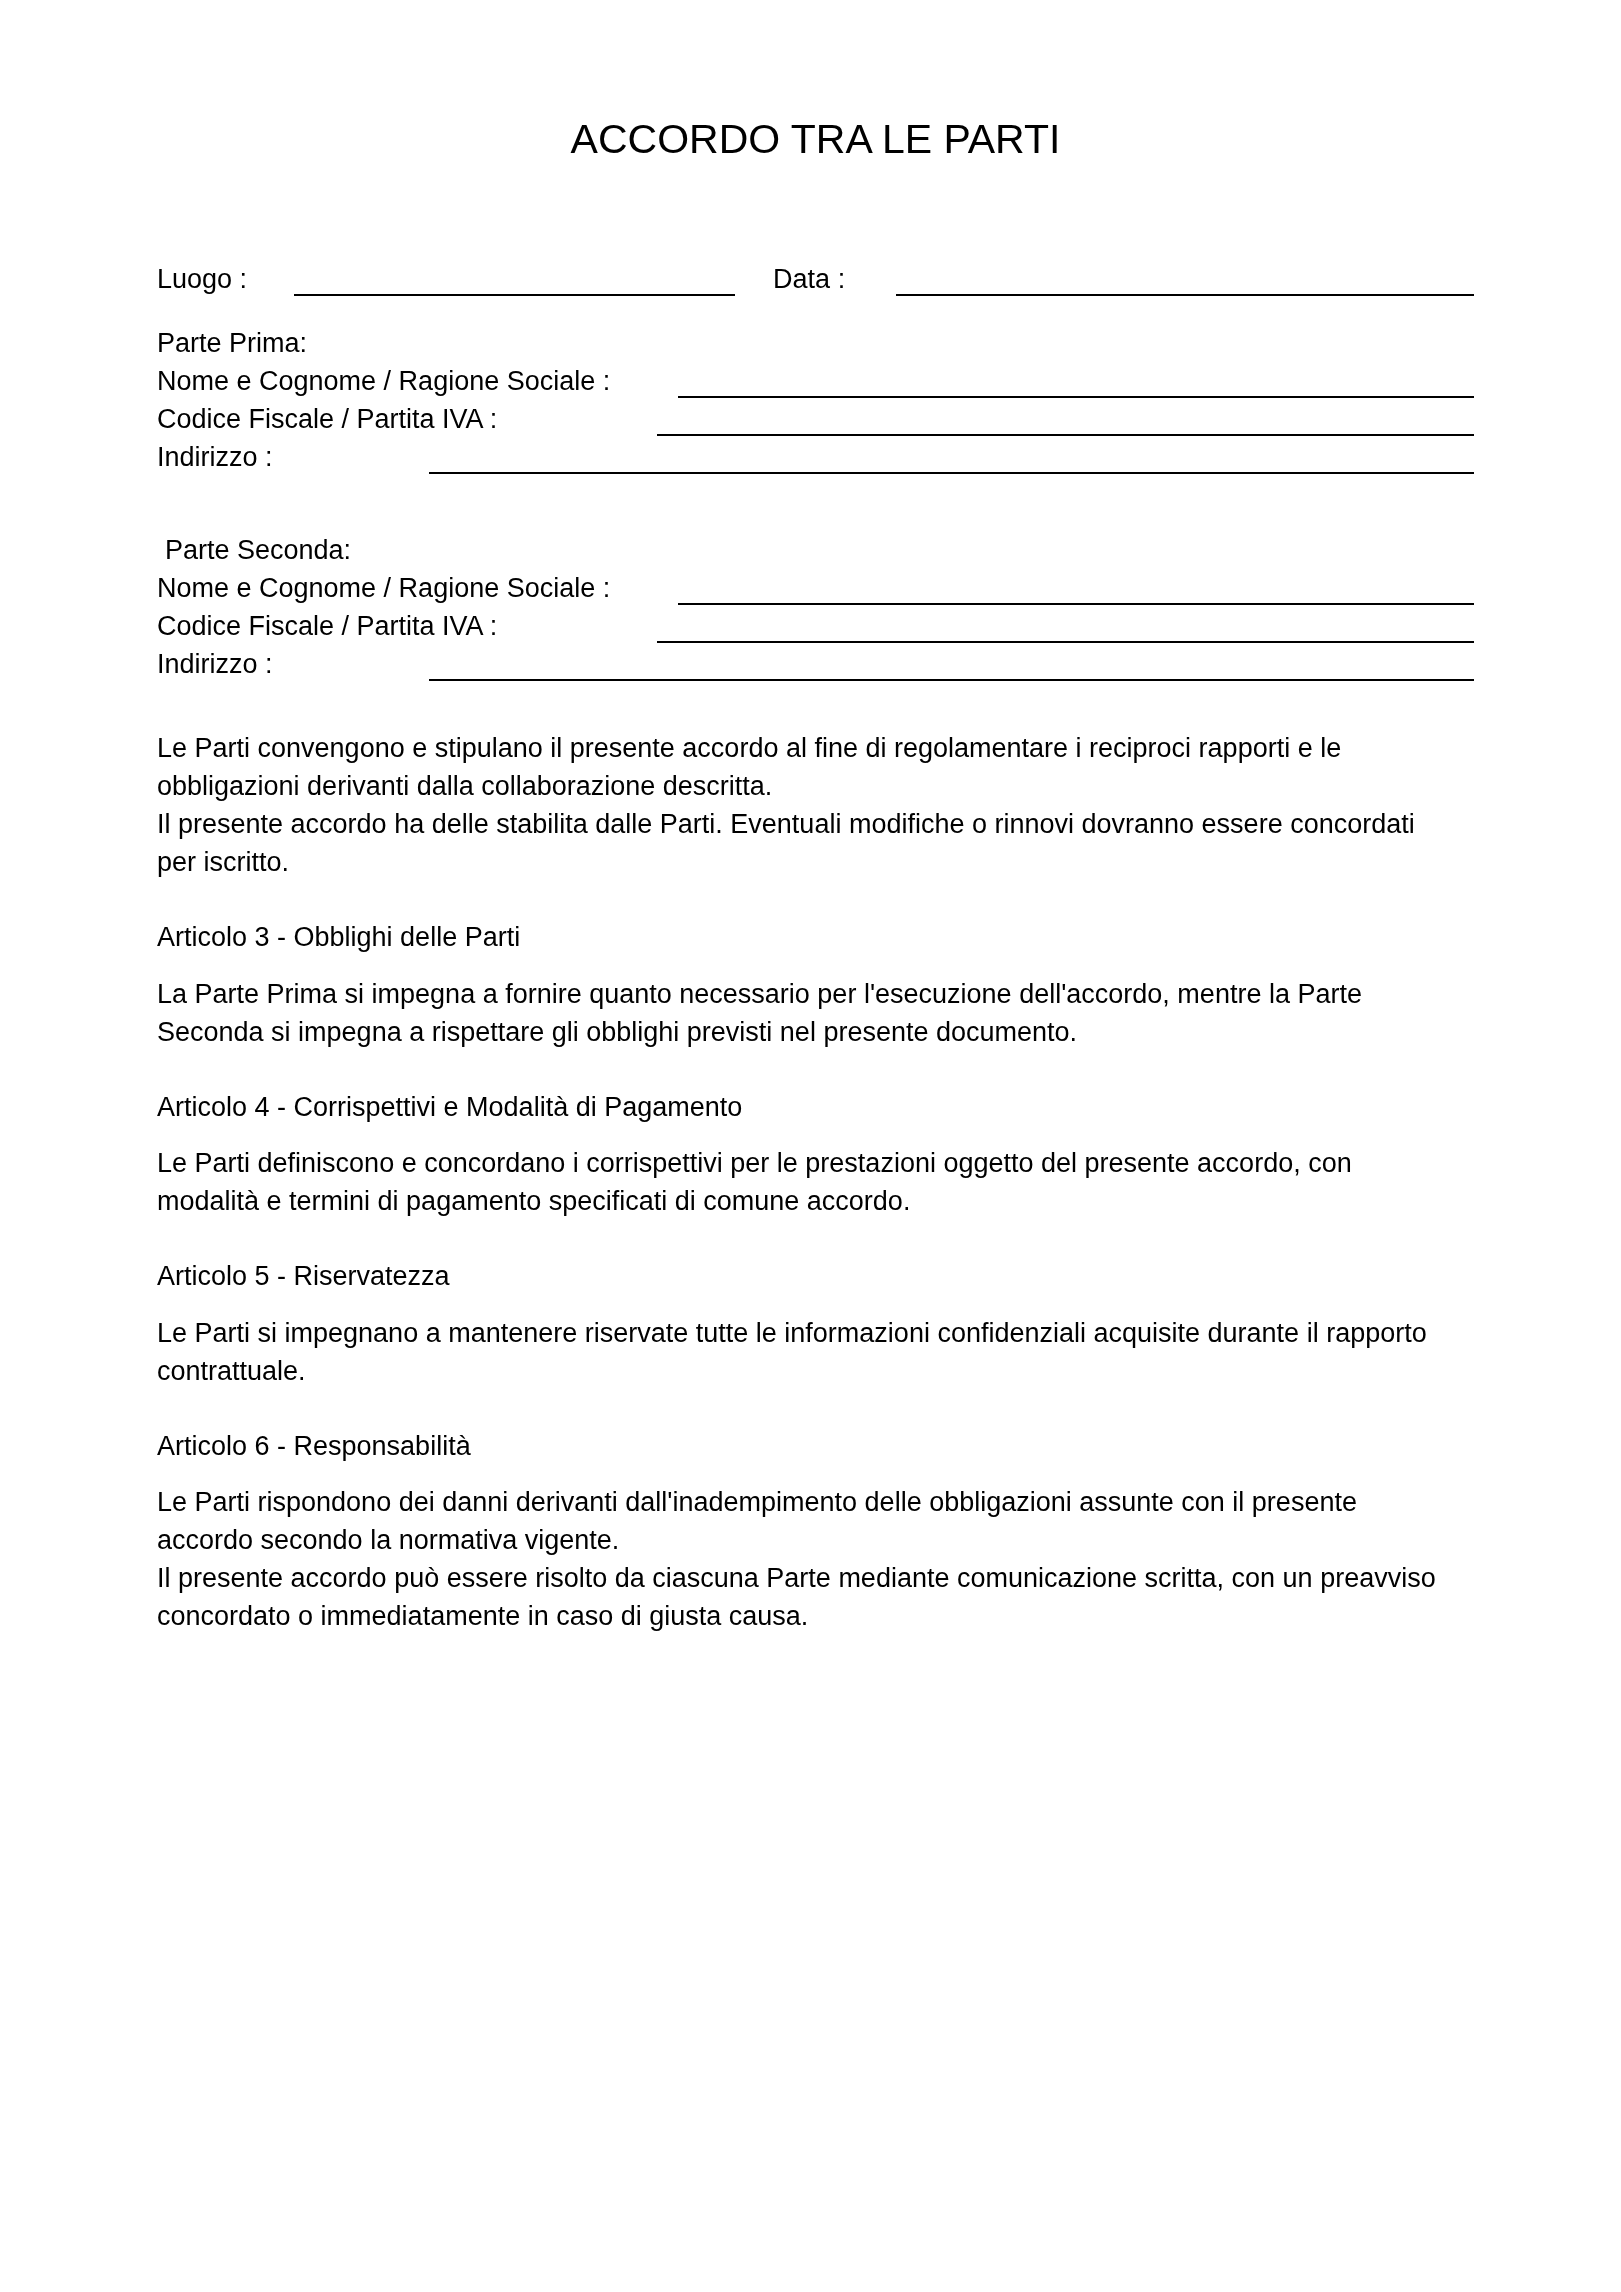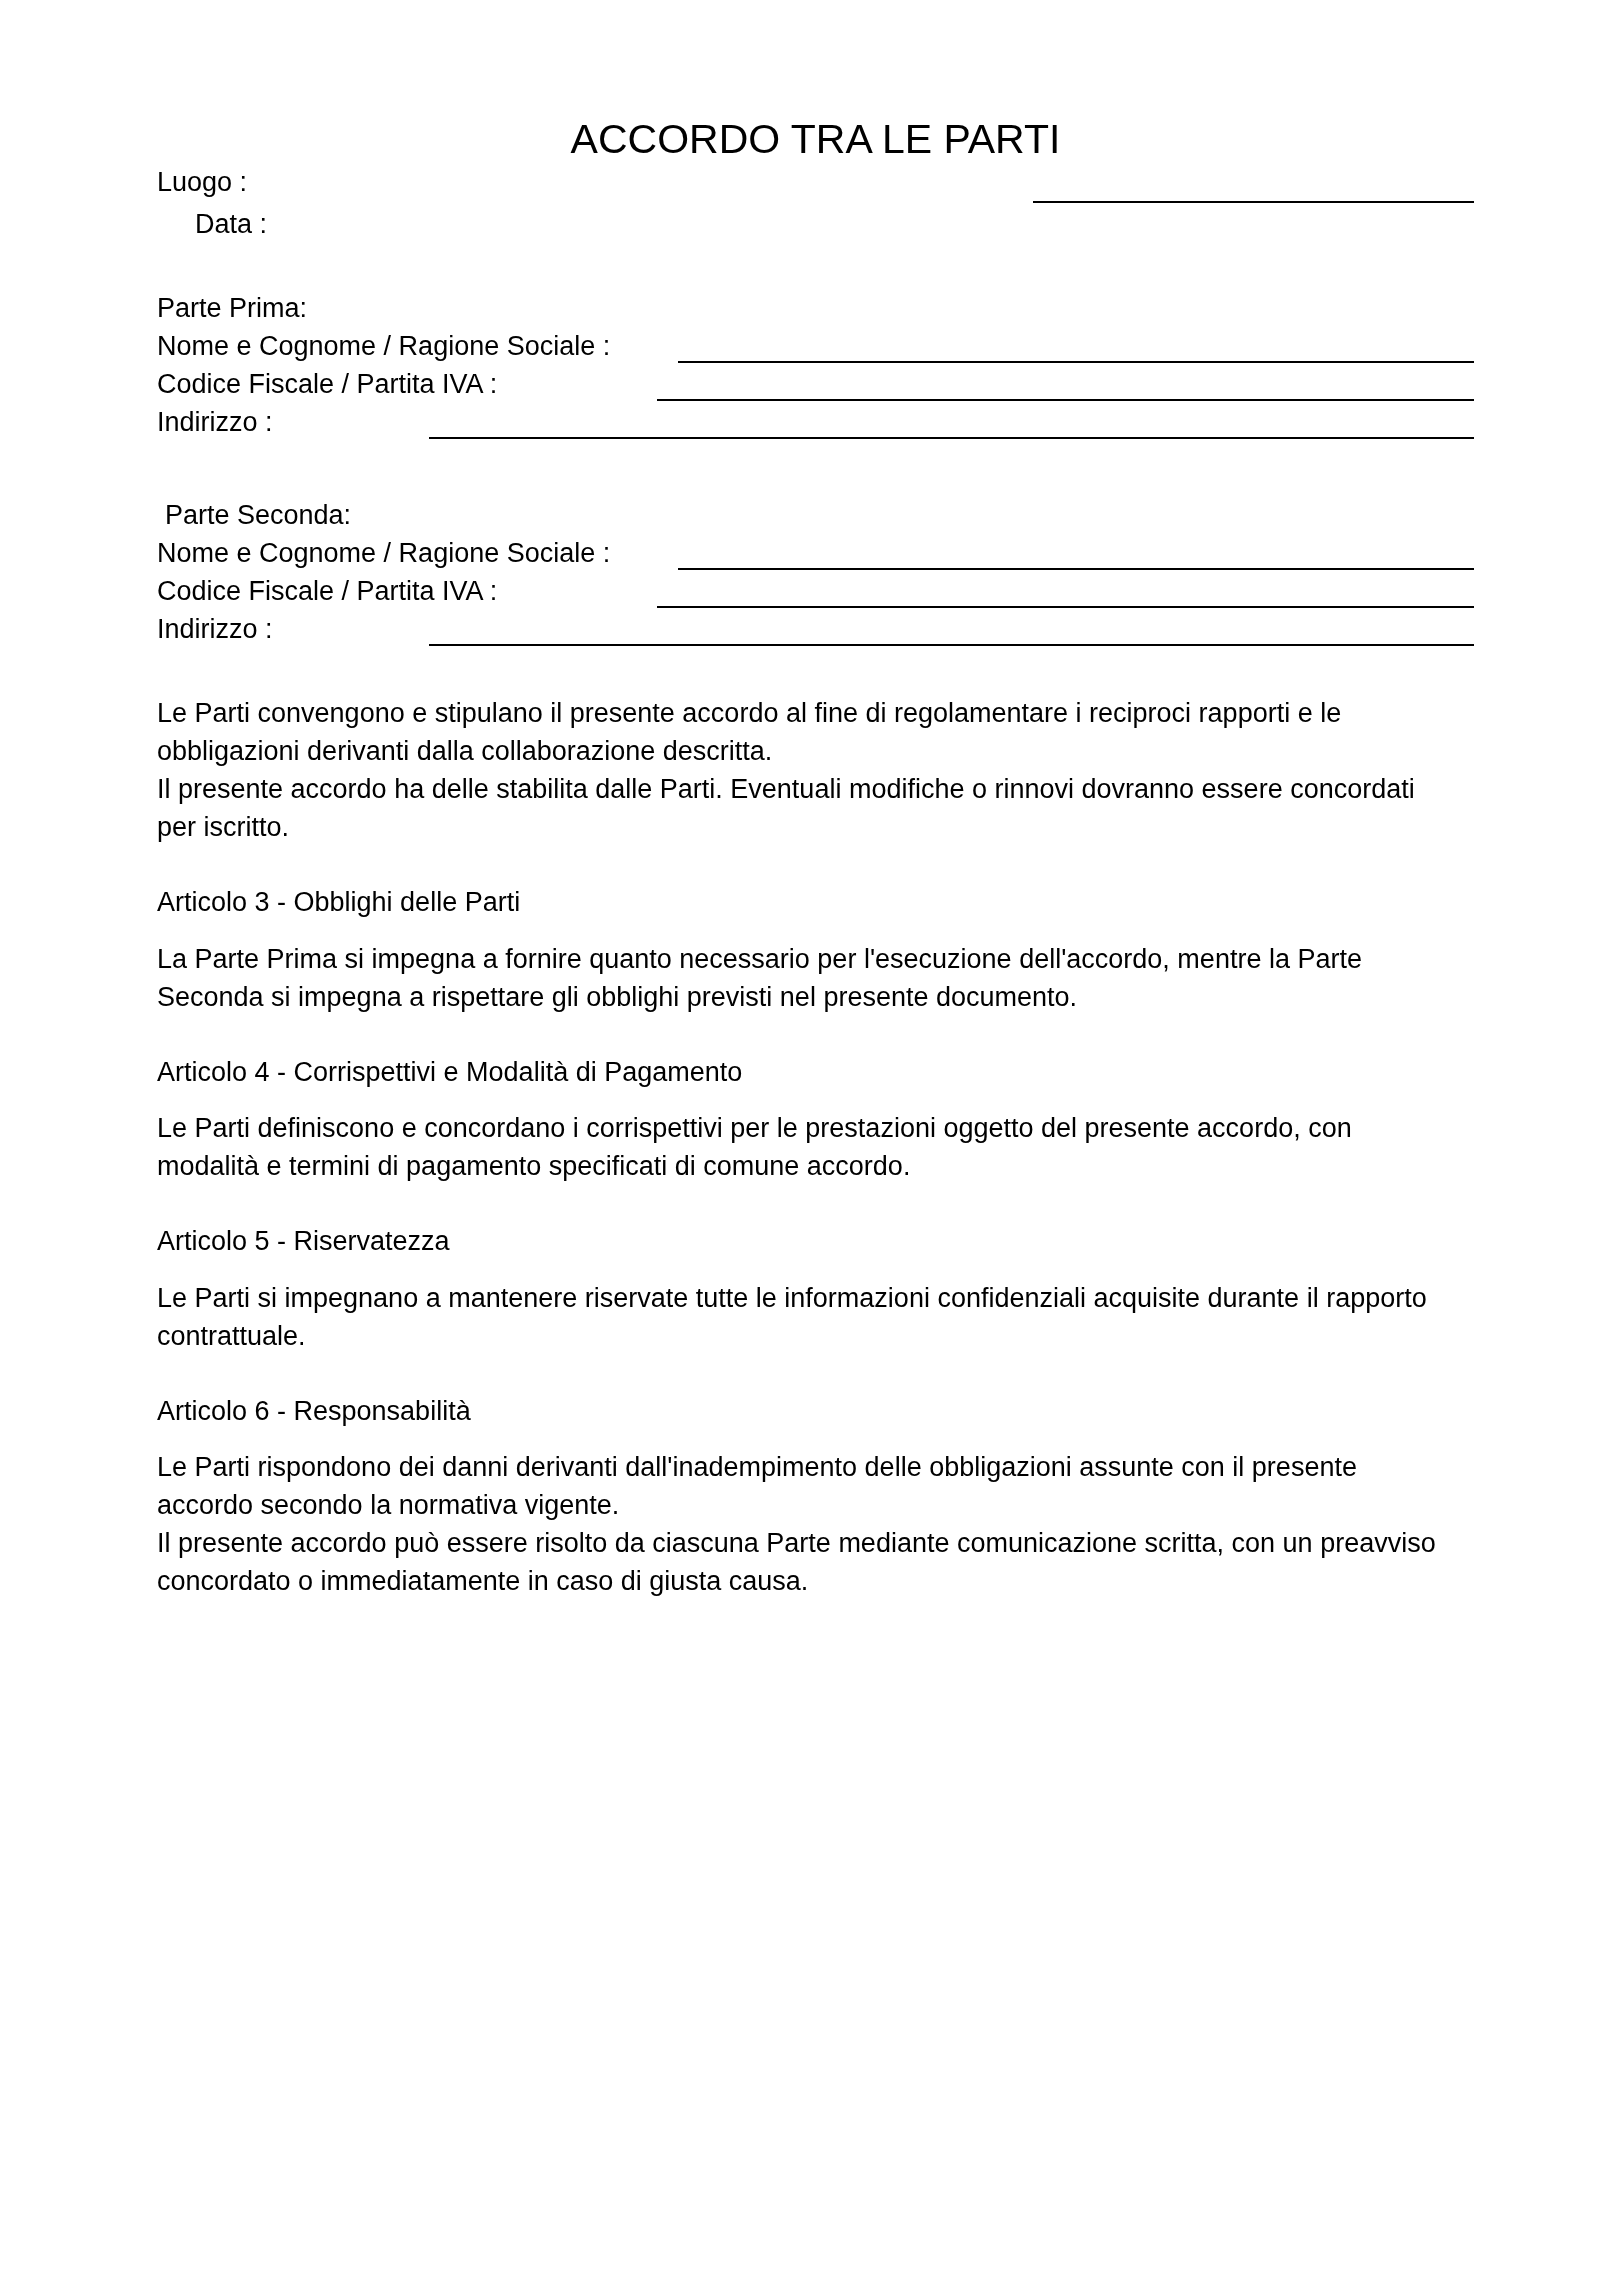--- a/index.html
+++ b/index.html
@@ -23,37 +23,37 @@
   .title {
     margin: 116px 0 0 0;
     font-size: 41px;
     line-height: 47px;
     font-weight: 400;
     text-align: center;
     white-space: nowrap;
   }
   
   .header-row {
+    margin-top: 97px;
     display: flex;
     align-items: flex-start;
-    flex-direction: column;
   }
   .lbl { white-space: nowrap; }
   .uline {
     border-bottom: 2.9px solid #000;
     margin-bottom: 2px;
     height: 0;
     align-self: flex-end;
   }
   .uline-luogo { width: 441px; margin-left: 47px; }
   .lbl-data    { margin-left: 38px; }
   .uline-data  { flex: 1 1 auto; margin-left: 51px; }
 
   
-  .party-heading-first  { margin-top: 42px; }
+  .party-heading-first  { margin-top: 26px; }
   .party-heading-second { margin-top: 55px; margin-left: 8px; }
   .field-row {
     position: relative;
     margin-top: 0;
   }
   .fline {
     position: absolute;
     left: var(--line-left, 490px);
     right: 0;
     bottom: 2px;

